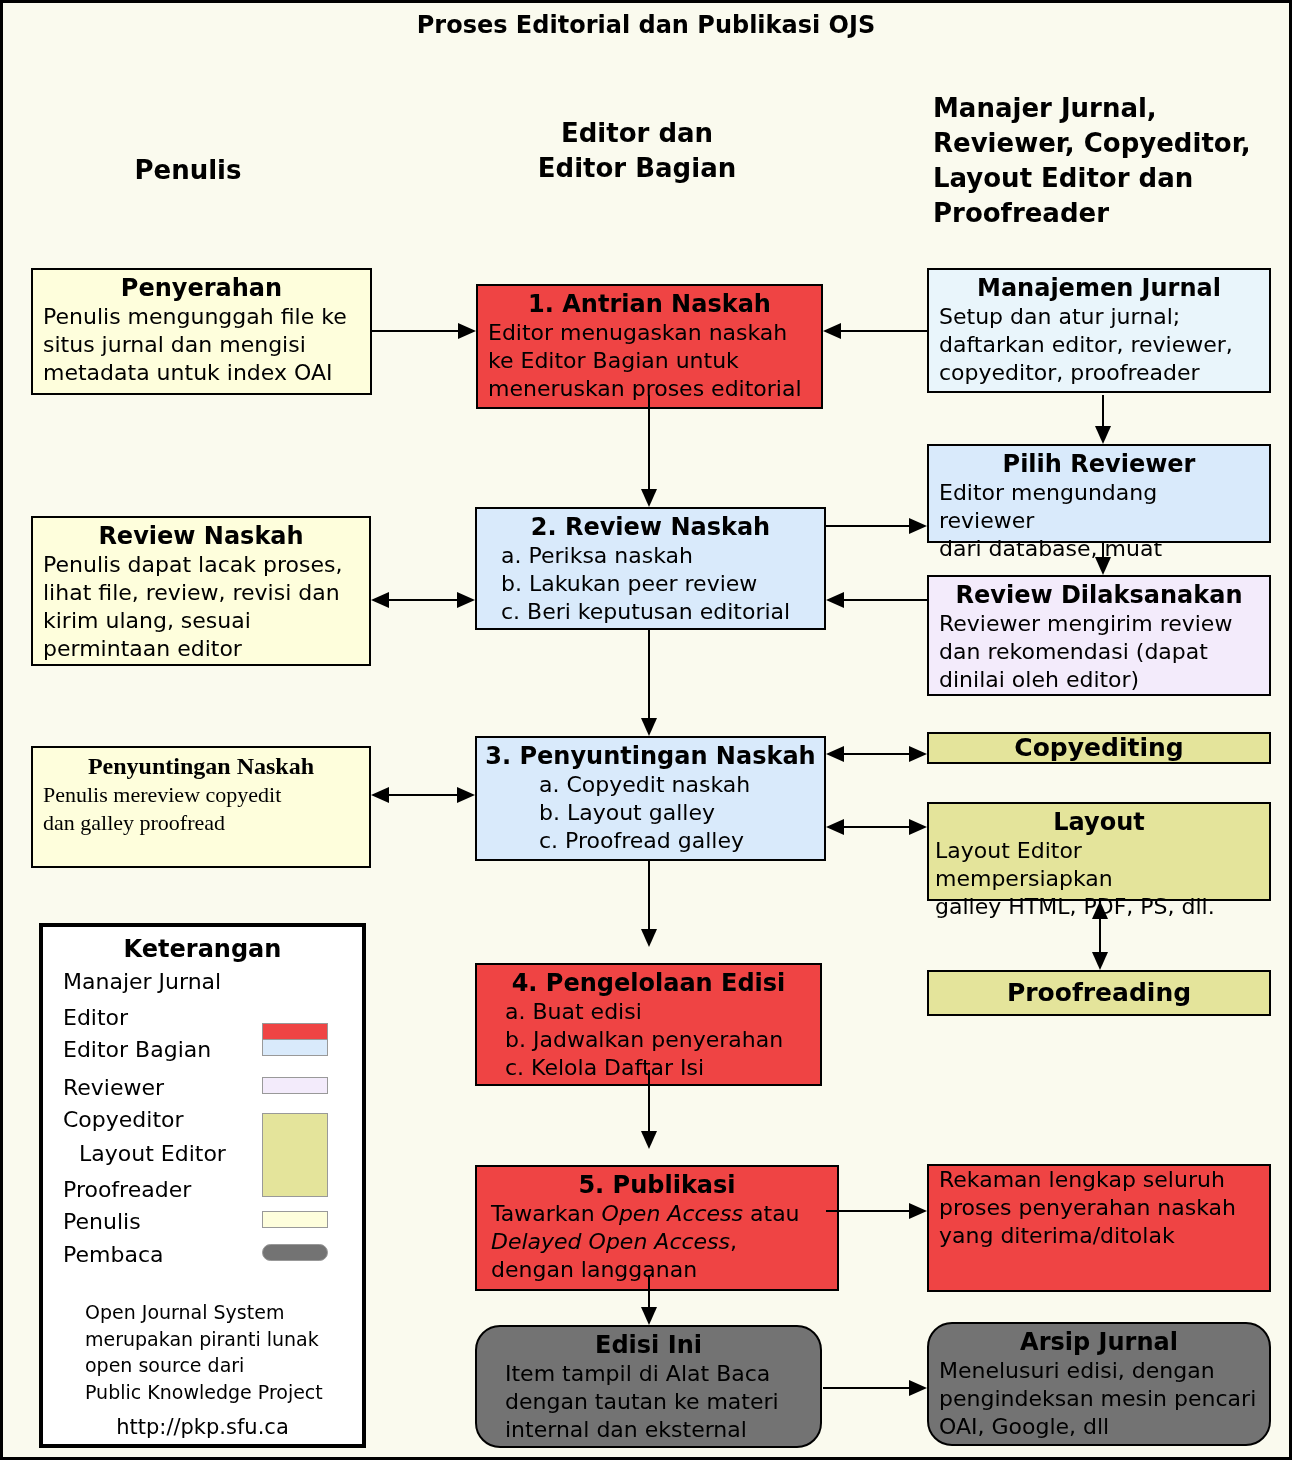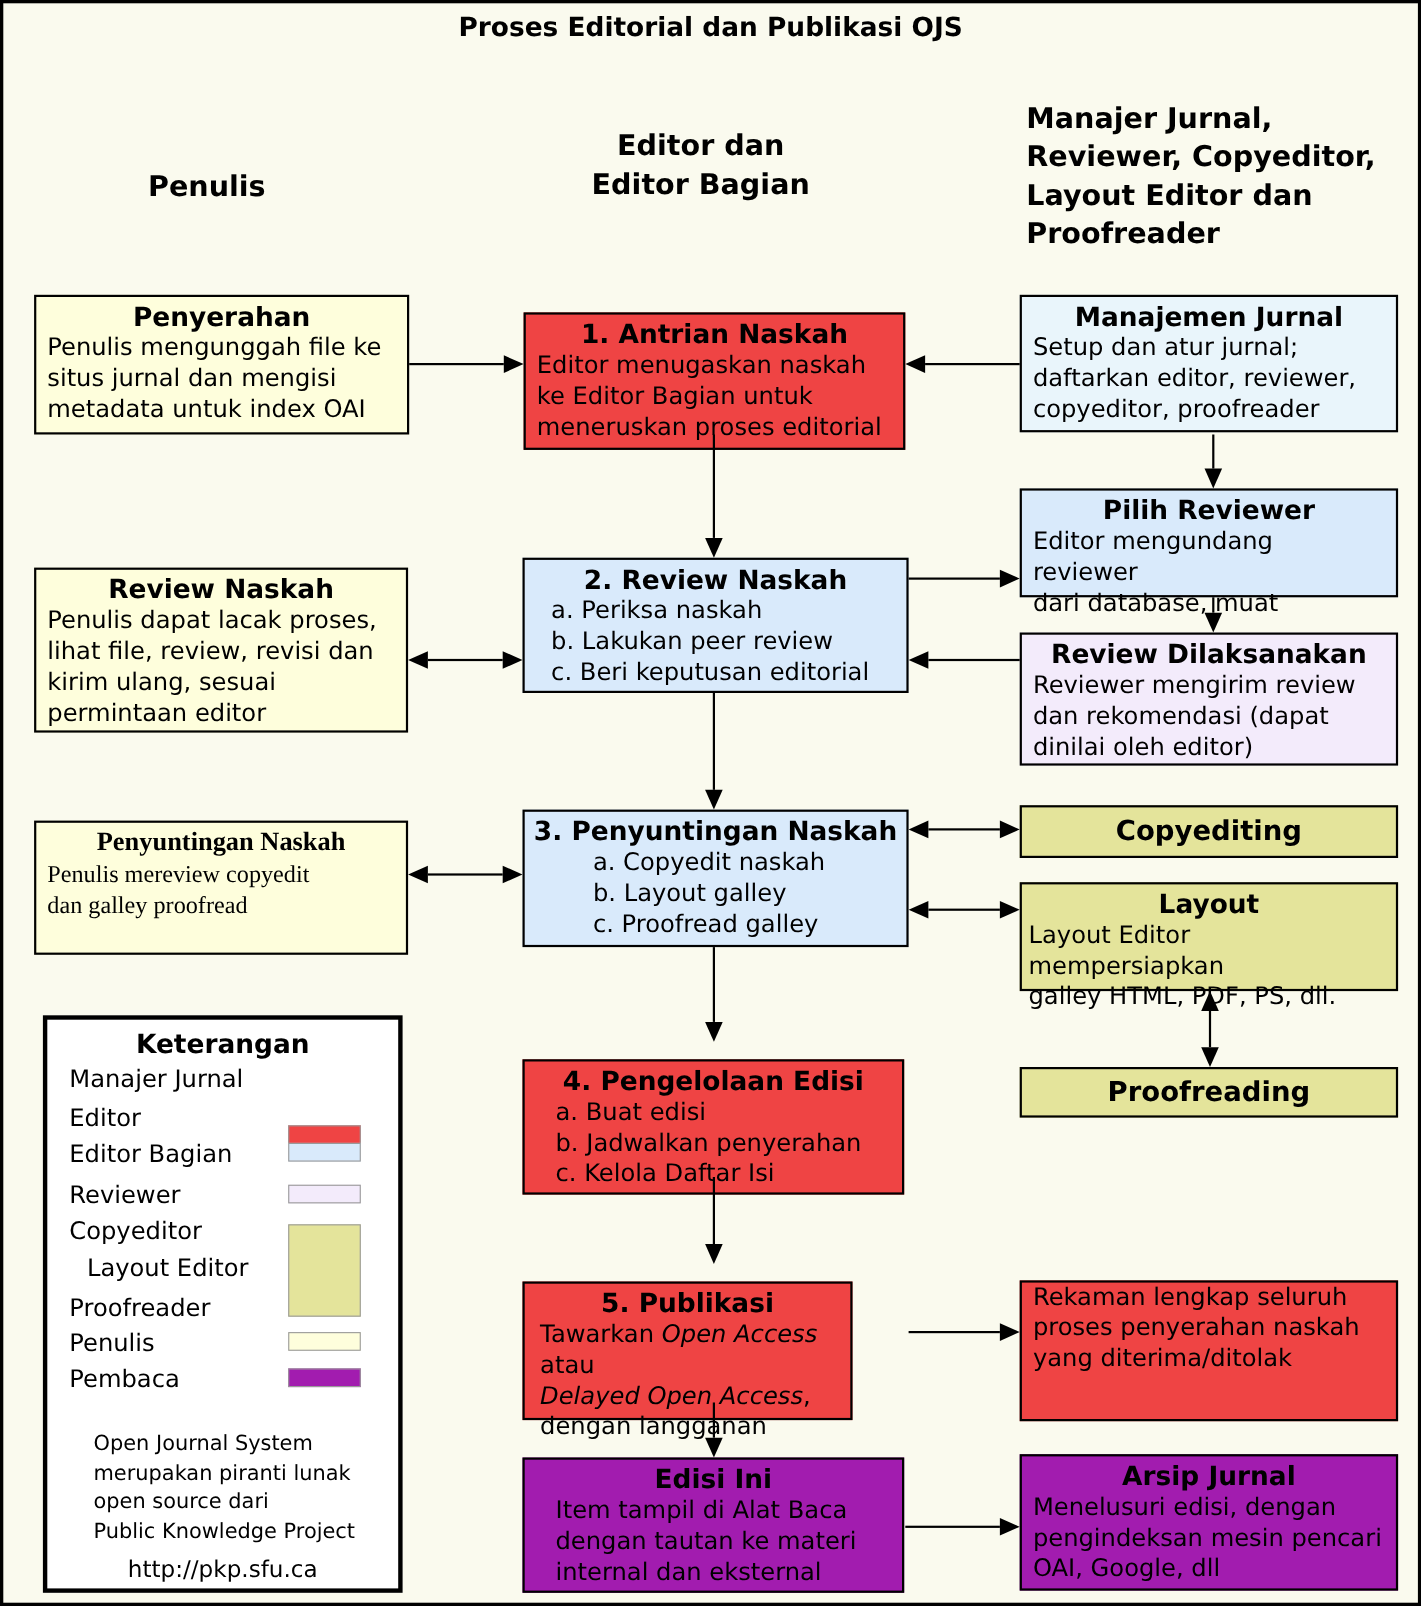--- a/index.html
+++ b/index.html
@@ -27,21 +27,21 @@
   .bi{padding-left:24px;}
   .ind62 .bi{padding-left:62px;}
   .ind28 .bi{padding-left:28px;}
   .single{display:flex;align-items:center;justify-content:center;font-weight:bold;font-size:25px;}
   .c-penulis{background:#FEFEDC;}
   .c-editor{background:#ef4444;margin-top:16px;}
   .c-bagian{background:#D9EAFB;}
   .c-manajer{background:#E9F5FB;}
   .c-reviewer{background:#F3EBFB;}
   .c-olive{background:#E4E49B;}
-  .c-pembaca{background:#a21caf;}
+  .c-pembaca{background:#737373;border-radius:25px;}
   .hl{position:absolute;height:2px;background:#000;}
   .vl{position:absolute;width:2px;background:#000;}
   .tr,.tl,.td,.tu{position:absolute;width:0;height:0;}
   .tr{border-top:8px solid transparent;border-bottom:8px solid transparent;border-left:18px solid #000;}
   .tl{border-top:8px solid transparent;border-bottom:8px solid transparent;border-right:18px solid #000;}
   .td{border-left:8px solid transparent;border-right:8px solid transparent;border-top:18px solid #000;}
   .tu{border-left:8px solid transparent;border-right:8px solid transparent;border-bottom:18px solid #000;}
   #legend{
     position:absolute;left:36px;top:920px;width:327px;height:525px;
     background:#FFFFFF;border:4px solid #000;box-sizing:border-box;
@@ -115,40 +115,40 @@
     <div class="bt">Penyuntingan Naskah</div>
     <div class="bb">Penulis mereview copyedit
 dan galley proofread</div>
   </div>
   <div class="box c-bagian ind62" style="left:472px;top:733px;width:351px;height:125px;">
     <div class="bt">3. Penyuntingan Naskah</div>
     <div class="bi">a. Copyedit naskah</div>
     <div class="bi">b. Layout galley</div>
     <div class="bi">c. Proofread galley</div>
   </div>
-  <div class="box c-olive single" style="left:924px;top:729px;width:344px;height:48px;">
+  <div class="box c-olive single" style="left:924px;top:729px;width:344px;height:32px;">
     <span>Copyediting</span>
   </div>
   <div class="box c-olive" style="left:924px;top:799px;width:344px;height:99px;">
     <div class="bt">Layout</div>
     <div class="bb" style="padding:0 6px;">Layout Editor mempersiapkan
 galley HTML, PDF, PS, dll.</div>
   </div>
 
   <div class="box c-editor ind28" style="left:472px;top:944px;width:347px;height:123px;">
     <div class="bt">4. Pengelolaan Edisi</div>
     <div class="bi">a. Buat edisi</div>
     <div class="bi">b. Jadwalkan penyerahan</div>
     <div class="bi">c. Kelola Daftar Isi</div>
   </div>
   <div class="box c-olive single" style="left:924px;top:967px;width:344px;height:46px;">
     <span>Proofreading</span>
   </div>
 
-  <div class="box c-editor" style="left:472px;top:1146px;width:300px;height:126px;">
+  <div class="box c-editor" style="left:472px;top:1146px;width:364px;height:126px;">
     <div class="bt">5. Publikasi</div>
     <div class="bb" style="white-space:normal;padding:0 14px;"><span>Tawarkan </span><i>Open Access</i><span> atau</span><br><i>Delayed Open Access</i><span>,</span><br><span>dengan langganan</span></div>
   </div>
   <div class="box c-editor" style="left:924px;top:1145px;width:344px;height:128px;">
     <div class="bb">Rekaman lengkap seluruh
 proses penyerahan naskah
 yang diterima/ditolak</div>
   </div>
 
   <div class="box c-pembaca" style="left:472px;top:1322px;width:347px;height:123px;">

